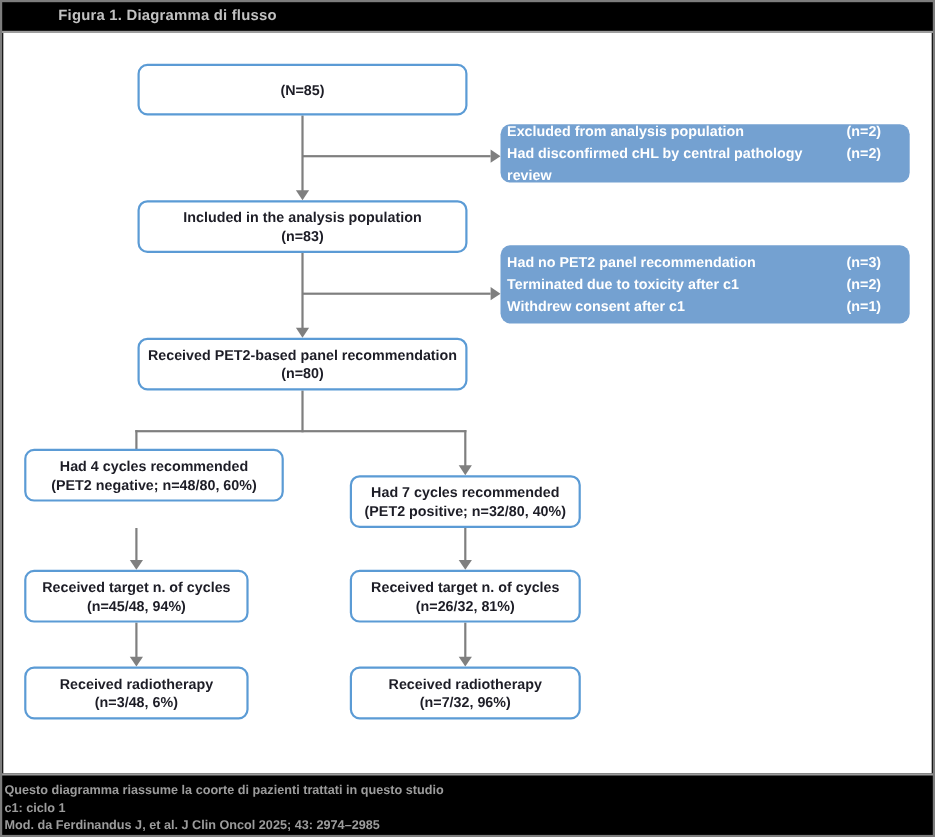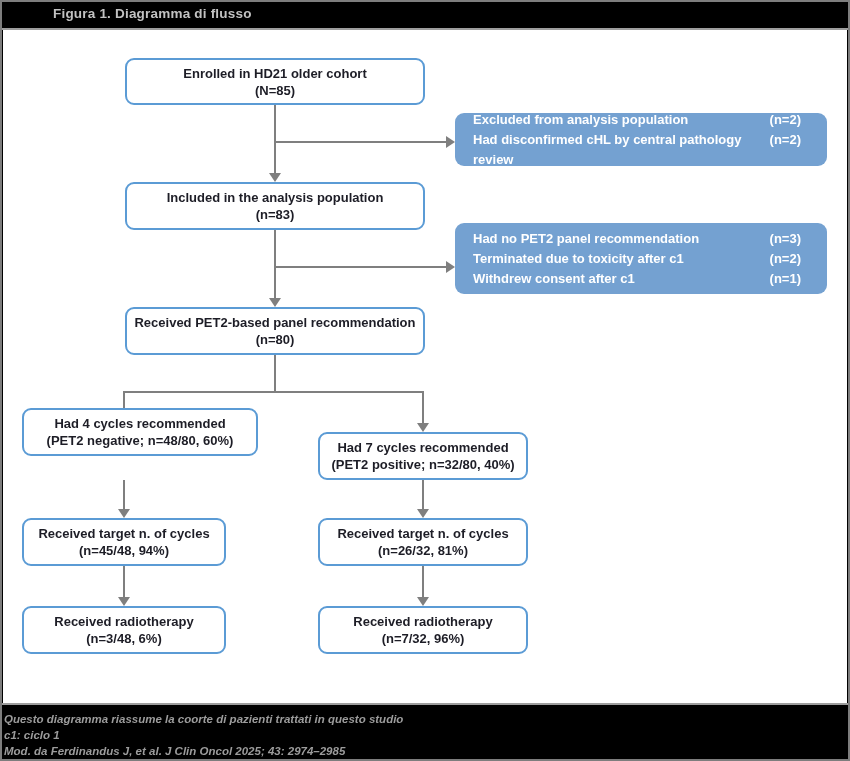--- a/index.html
+++ b/index.html
@@ -32,39 +32,39 @@
   .b-four{left:22px;top:408px;width:236px;height:48px;}
   .b-six{left:318px;top:432px;width:210px;height:48px;}
   .b-target-l{left:22px;top:518px;width:204px;height:48px;}
   .b-target-r{left:318px;top:518px;width:210px;height:48px;}
   .b-radio-l{left:22px;top:606px;width:204px;height:48px;}
   .b-radio-r{left:318px;top:606px;width:210px;height:48px;}
   
   .xbox{
     position:absolute;box-sizing:border-box;background:#74a1d1;border-radius:9px;
     display:flex;flex-direction:column;justify-content:center;
-    padding:0 26px 0 18px;color:#ffffff;font-size:13px;line-height:20px;font-weight:bold;
+    padding:0 26px 0 6px;color:#ffffff;font-size:13px;line-height:20px;font-weight:bold;
   }
   .x-first{left:455px;top:113px;width:372px;height:53px;}
   .x-second{left:455px;top:223px;width:372px;height:71px;}
   .xrow{display:flex;justify-content:space-between;align-items:baseline;}
   .xrow .val{margin-left:12px;white-space:nowrap;}
   
   .line{position:absolute;background:#7f7f7f;}
   .arr-down{position:absolute;width:0;height:0;
     border-left:6px solid transparent;border-right:6px solid transparent;
     border-top:9px solid #7f7f7f;}
   .arr-right{position:absolute;width:0;height:0;
     border-top:6px solid transparent;border-bottom:6px solid transparent;
     border-left:9px solid #7f7f7f;}
   
   .divider-bottom{position:absolute;left:0;top:703px;width:850px;height:2px;background:#9d9d9d;}
   .footer{
     position:absolute;left:4px;top:711px;width:840px;
-    font-size:11.5px;line-height:16px;font-weight:bold;font-style:italic;color:#9c9c9c;
+    font-size:11.5px;line-height:16px;font-weight:bold;color:#9c9c9c;
   }
 </style>
 </head>
 <body>
 
 <div id="page">
   <div class="frame"></div>
 
   <div class="title-bar">
     <span class="title">Figura 1. Diagramma di flusso</span>
@@ -96,21 +96,20 @@
     <div class="arr-down" style="left:118px;top:509px;"></div>
     <div class="line" style="left:422px;top:480px;width:2px;height:30px;"></div>
     <div class="arr-down" style="left:417px;top:509px;"></div>
 
     <div class="line" style="left:123px;top:566px;width:2px;height:32px;"></div>
     <div class="arr-down" style="left:118px;top:597px;"></div>
     <div class="line" style="left:422px;top:566px;width:2px;height:32px;"></div>
     <div class="arr-down" style="left:417px;top:597px;"></div>
 
     <div class="fbox b-enrolled">
-      <span>Enrolled in HD21 older cohort</span>
       <span>(N=85)</span>
     </div>
 
     <div class="fbox b-included">
       <span>Included in the analysis population</span>
       <span>(n=83)</span>
     </div>
 
     <div class="fbox b-pet2">
       <span>Received PET2-based panel recommendation</span>

